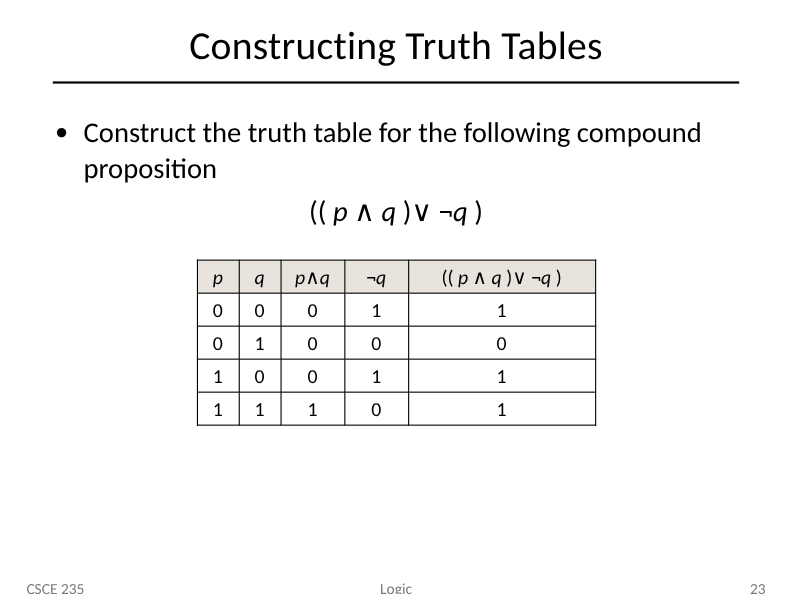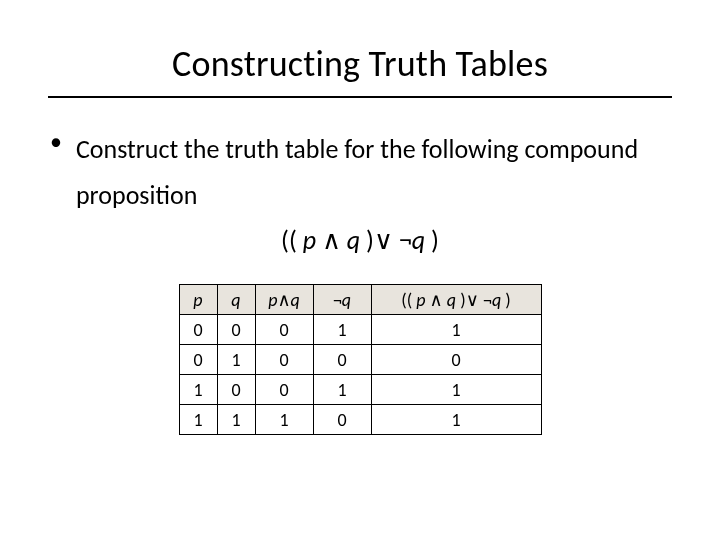--- a/index.html
+++ b/index.html
@@ -1,23 +1,23 @@
 <!DOCTYPE html>
 <html><head>
 <meta charset="utf-8">
 <style>
   * { box-sizing: border-box; margin: 0; padding: 0; }
   html, body { width: 720px; height: 540px; background: #fff; font-family: "Calibri", "Segoe UI", Arial, sans-serif; color: #000; overflow: hidden; }
   .slide { position: relative; width: 720px; height: 540px; }
-  .title { font-size: 36px; font-weight: 400; text-align: center; margin-top: 42px; letter-spacing: 0.2px; }
+  .title { font-size: 36px; font-weight: 400; text-align: center; margin-top: 20px; letter-spacing: 0.2px; }
   .title-rule { border: none; border-top: 2.5px solid #000; margin: 10px 48px 0 48px; }
   .body { margin: 28px 48px 0 48px; }
   .bullet-row { display: flex; align-items: flex-start; }
   .bullet-dot { font-size: 24px; line-height: 32px; margin-right: 14px; margin-left: 2px; }
-  .bullet-text { font-size: 26px; line-height: 46px; }
+  .bullet-text { font-size: 26px; line-height: 33px; }
   .formula { font-size: 26px; text-align: center; margin-top: 6px; font-style: italic; }
   .formula .paren, .formula .op { font-style: normal; }
   .table-wrap { display: flex; justify-content: center; margin-top: 28px; }
   table.truth { border-collapse: collapse; }
   table.truth th, table.truth td { border: 1px solid #000; text-align: center; vertical-align: middle; font-size: 18px; height: 30px; }
   table.truth th { background: #e8e4dd; font-weight: 400; font-style: italic; }
   table.truth th .op, table.truth th .paren { font-style: normal; }
   table.truth td { font-weight: 400; }
   .col-p { width: 38px; }
   .col-q { width: 38px; }

